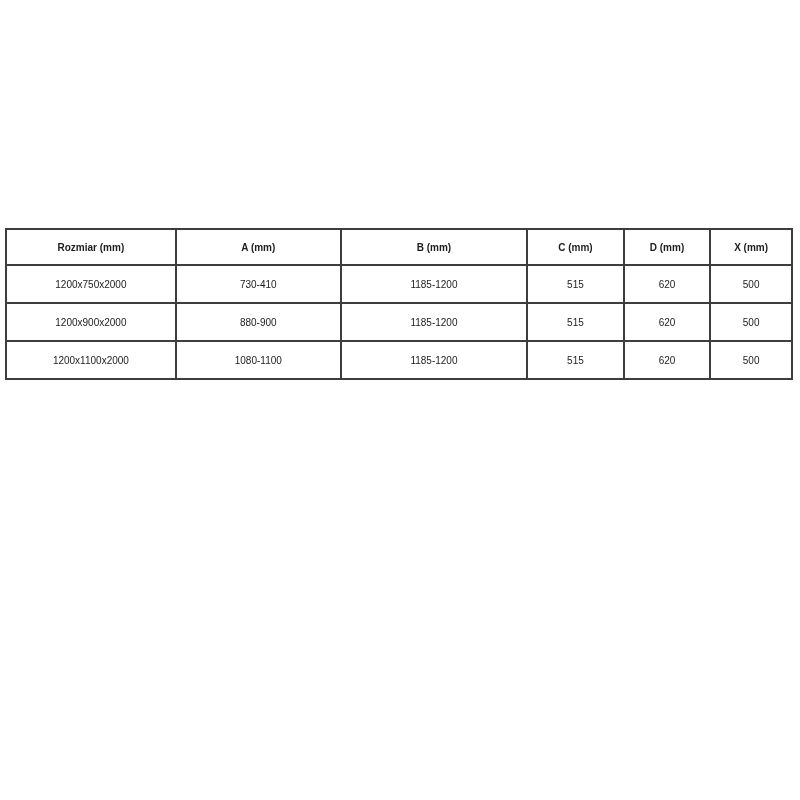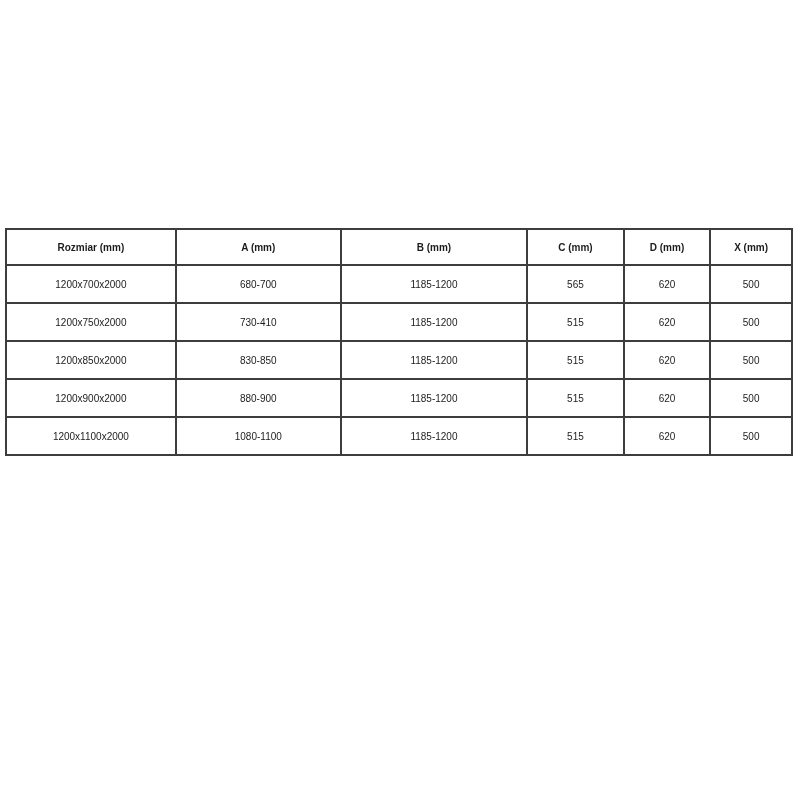--- a/index.html
+++ b/index.html
@@ -68,38 +68,22 @@
         <th>Rozmiar (mm)</th>
         <th>A (mm)</th>
         <th>B (mm)</th>
         <th>C (mm)</th>
         <th>D (mm)</th>
         <th>X (mm)</th>
       </tr>
     </thead>
     <tbody>
       <tr>
-        <td>1200x700x2000</td>
-        <td>680-700</td>
-        <td>1185-1200</td>
-        <td>565</td>
-        <td>620</td>
-        <td>500</td>
-      </tr>
-      <tr>
         <td>1200x750x2000</td>
         <td>730-410</td>
-        <td>1185-1200</td>
-        <td>515</td>
-        <td>620</td>
-        <td>500</td>
-      </tr>
-      <tr>
-        <td>1200x850x2000</td>
-        <td>830-850</td>
         <td>1185-1200</td>
         <td>515</td>
         <td>620</td>
         <td>500</td>
       </tr>
       <tr>
         <td>1200x900x2000</td>
         <td>880-900</td>
         <td>1185-1200</td>
         <td>515</td>

